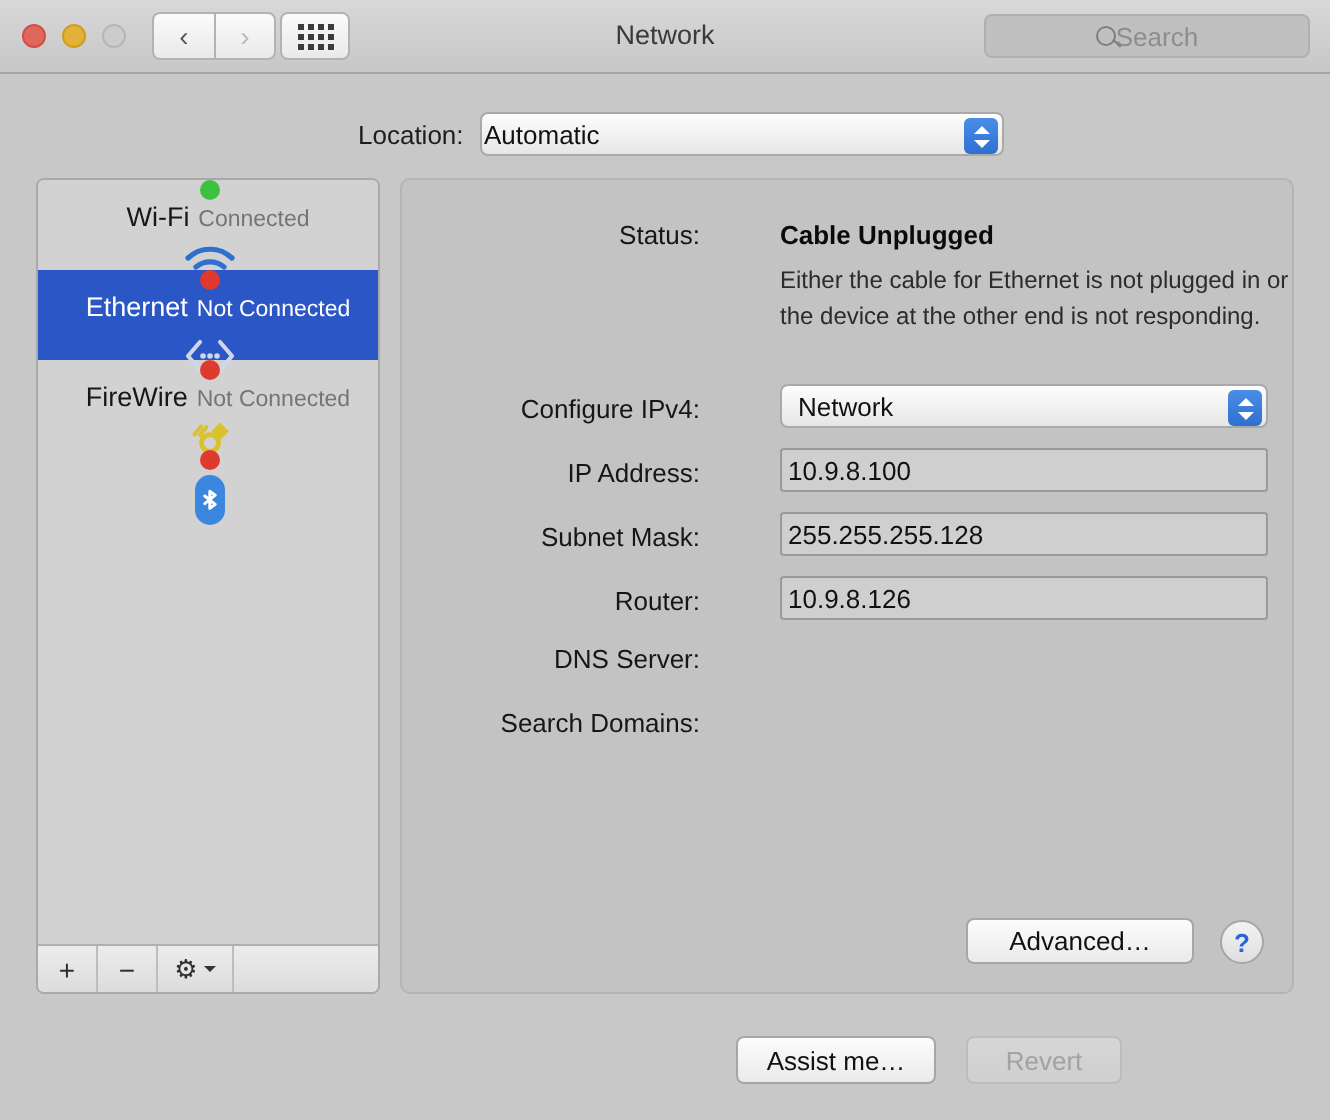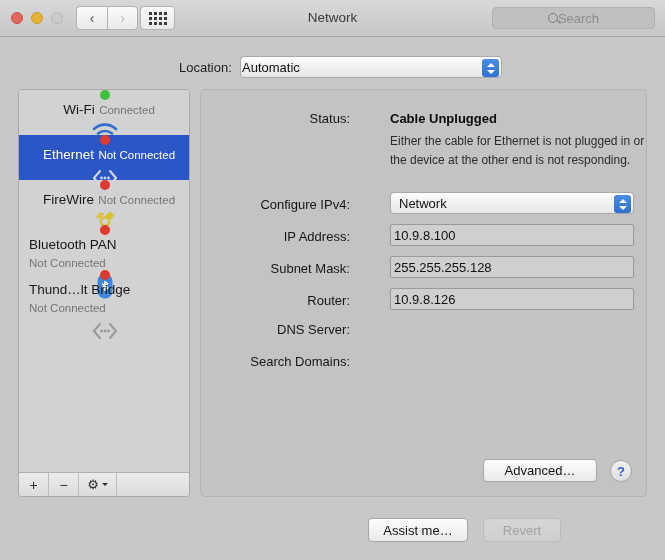--- a/index.html
+++ b/index.html
@@ -461,48 +461,28 @@
             <path d="M11.2 3.5 L8 7.5" stroke="#d9c22b" stroke-width="2" stroke-linecap="round"></path>
             <circle cx="13" cy="11.5" r="4.2" fill="none" stroke="#d9c22b" stroke-width="2.4"></circle>
             <rect x="9.4" y="17.5" width="7.2" height="2.2" fill="#d9c22b"></rect>
             <rect x="9.4" y="21" width="7.2" height="2.2" fill="#d9c22b"></rect>
           </svg>
         </span>
       </div>
 
       <div class="svc">
         <span class="dot red"></span>
-        <span class="txt">
-          <span class="name">Bluetooth PAN</span>
-          <span class="state">Not Connected</span>
-        </span>
         <span class="ico">
           <svg width="22" height="28" viewBox="0 0 22 28">
             <rect x="3.5" y="1.5" width="15" height="25" rx="7.5" fill="#3b87e0"></rect>
             <path d="M8.4 8 L13.6 12.2 L10.9 14.2 L10.9 5.6 L13.6 7.6 L8.4 11.8" fill="none" stroke="#ffffff" stroke-width="1.5" stroke-linejoin="round" stroke-linecap="round" transform="translate(0,4)"></path>
           </svg>
         </span>
       </div>
 
-      <div class="svc">
-        <span class="dot red"></span>
-        <span class="txt">
-          <span class="name">Thund…lt Bridge</span>
-          <span class="state">Not Connected</span>
-        </span>
-        <span class="ico">
-          <svg width="28" height="20" viewBox="0 0 28 20">
-            <path d="M9 3 L3 10 L9 17" fill="none" stroke="#9a9a9a" stroke-width="2.1" stroke-linecap="round" stroke-linejoin="round"></path>
-            <path d="M19 3 L25 10 L19 17" fill="none" stroke="#9a9a9a" stroke-width="2.1" stroke-linecap="round" stroke-linejoin="round"></path>
-            <circle cx="10.5" cy="10" r="1.4" fill="#9a9a9a"></circle>
-            <circle cx="14" cy="10" r="1.4" fill="#9a9a9a"></circle>
-            <circle cx="17.5" cy="10" r="1.4" fill="#9a9a9a"></circle>
-          </svg>
-        </span>
-      </div>
 
     </div>
 
     <div class="sidebar-toolbar">
       <div class="tb-btn">
         <span>+</span>
       </div>
       <div class="tb-btn">
         <span>−</span>
       </div>

